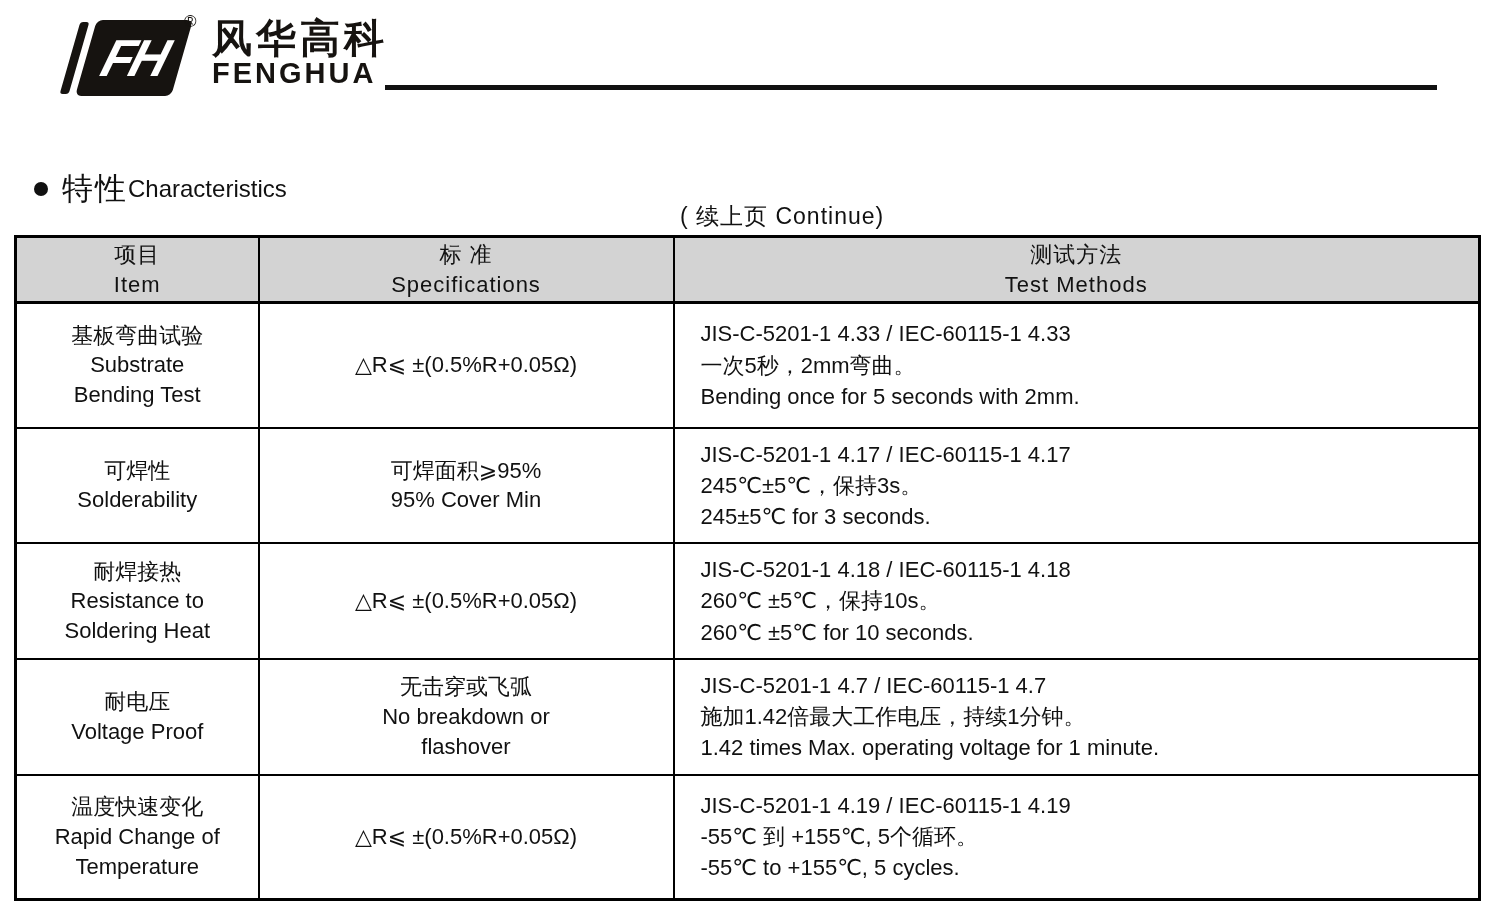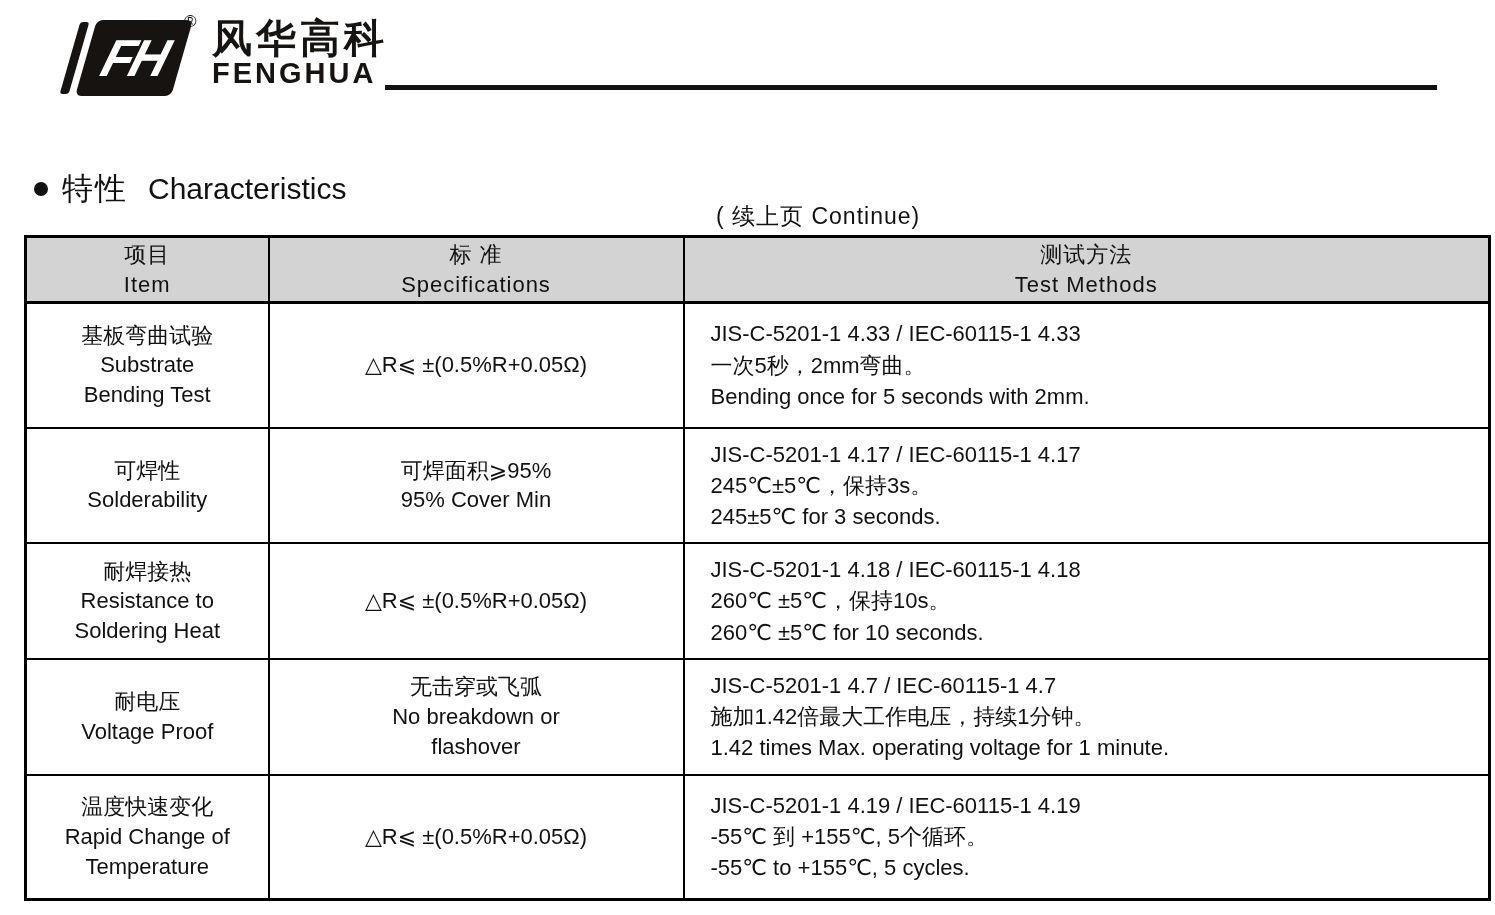--- a/index.html
+++ b/index.html
@@ -116,38 +116,36 @@
     border-radius: 50%;
     background: #111111;
     margin-right: 14px;
   }
   .section-zh {
     font-size: 31px;
     font-weight: normal;
     letter-spacing: 2px;
   }
   .section-en {
-    font-size: 30px;
+    font-size: 24px;
     font-weight: 500;
-    margin-left: 20px;
   }
   .continue-note {
     position: absolute;
     top: 201px;
     left: 680px;
     font-size: 23px;
     letter-spacing: 1px;
-    margin-left: 36px;
   }
 
   
   .char-table {
     position: absolute;
     top: 235px;
-    left: 24px;
+    left: 14px;
     width: 1464px;
     border-collapse: collapse;
     table-layout: fixed;
   }
   .char-table col.c-item { width: 243px; }
   .char-table col.c-spec { width: 415px; }
   .char-table col.c-method { width: 806px; }
   .char-table th, .char-table td {
     border: 2px solid #000000;
     vertical-align: middle;

